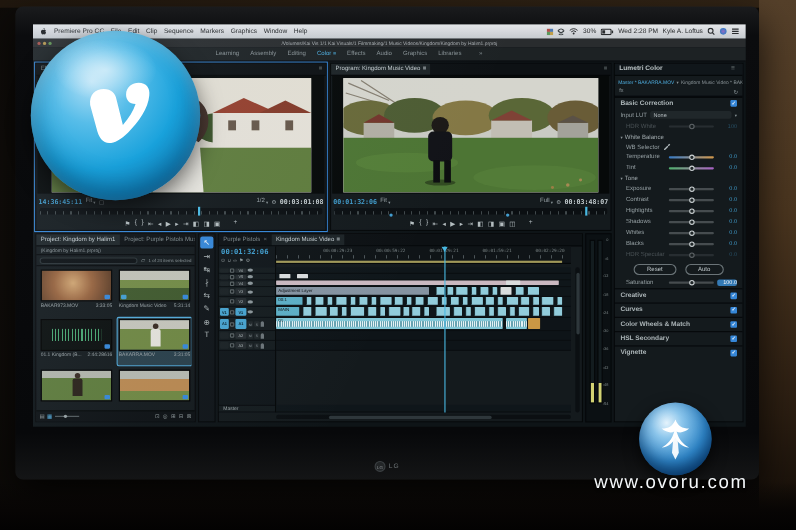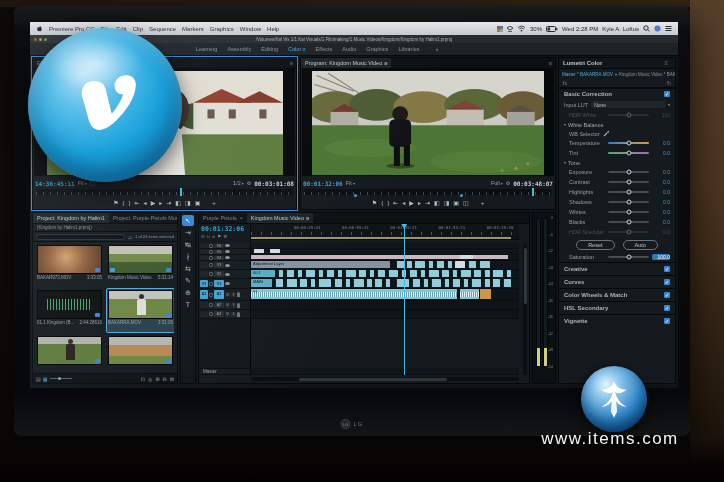--- a/index.html
+++ b/index.html
@@ -900,16 +900,16 @@
       <path fill="#ffffff" d="M26 40 C25 30 31 25 39 25 C46 25 50 29 51 35 L57 59 C63 52 67 45 69 39 C63 39 60 35 60 30 C60 23 66 19 72 19 C79 19 83 24 82 31 C81 43 72 56 62 66 C55 73 49 76 44 76 C38 76 34 71 32 62 L26 40 Z"></path>
     </svg>
   </div>
 
   <div class="ovoru">
     <svg viewBox="0 0 100 100">
       <path fill="#ffffff" d="M50 16 C46 27 38 32 26 32 C34 39 43 40 48 37 C44 51 37 59 26 65 C38 64 46 57 50 47 C54 57 62 64 74 65 C63 59 56 51 52 37 C57 40 66 39 74 32 C62 32 54 27 50 16 Z"></path>
       <path fill="#ffffff" opacity=".92" d="M47 43 L53 43 L56 74 L50 86 L44 74 Z"></path>
     </svg>
   </div>
-  <div class="ovoru-url">www.items.com</div>
+  <div class="ovoru-url">www.ovoru.com</div>
 
   <div class="desk"></div>
 </div>
 
 </body></html>

